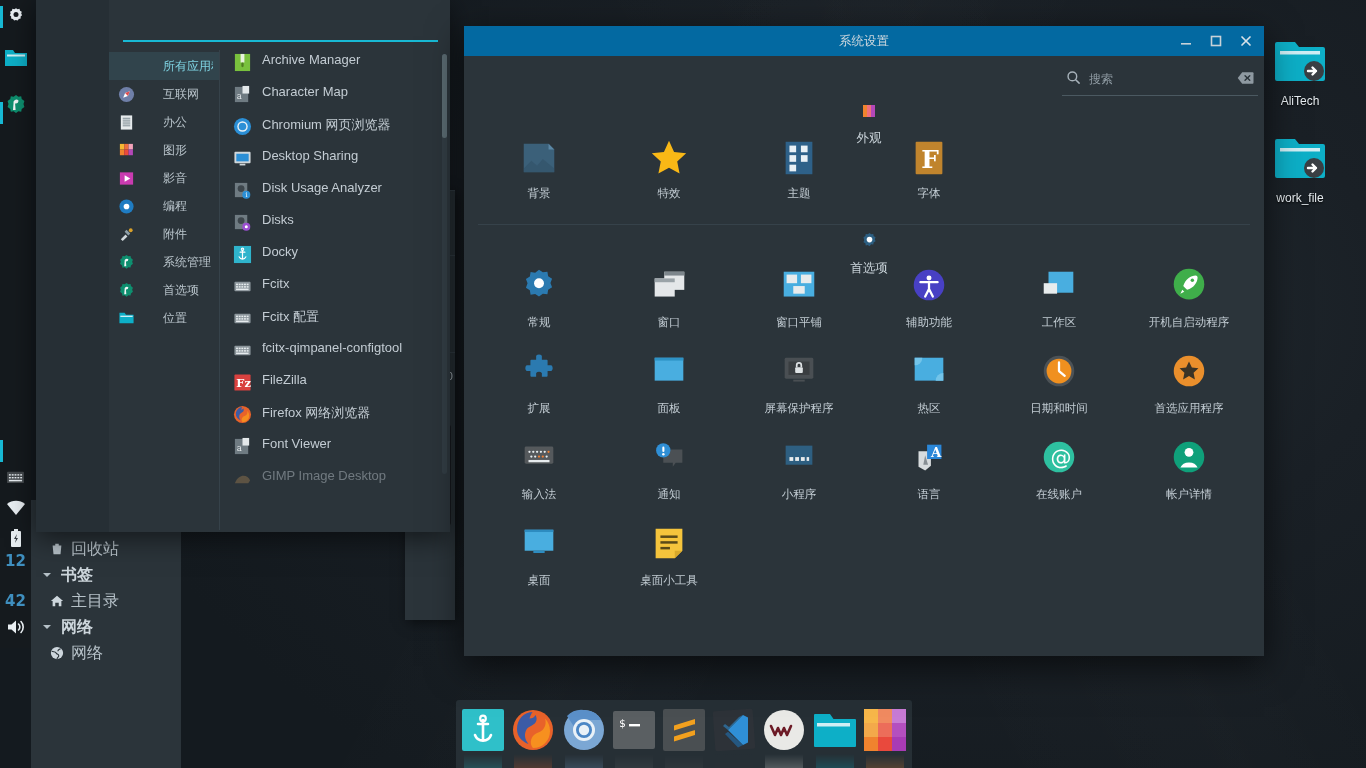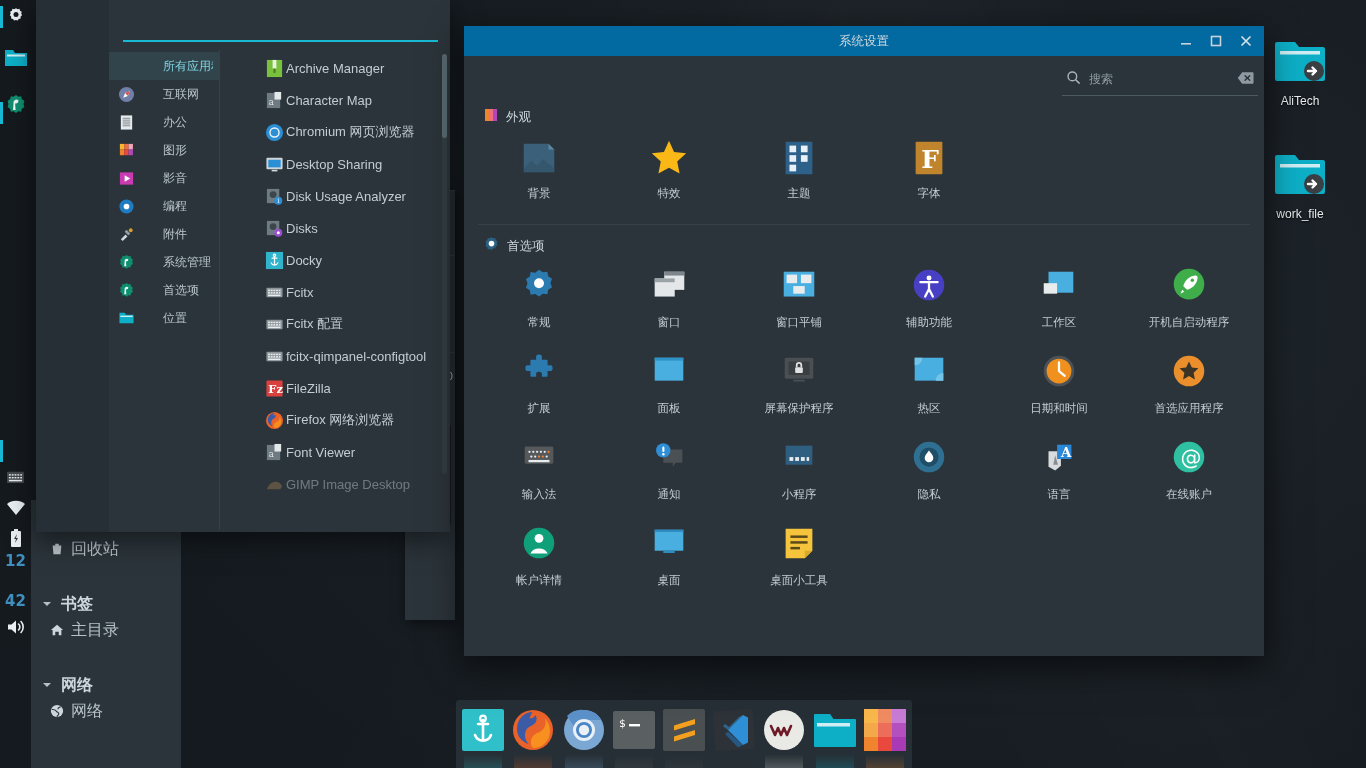--- a/index.html
+++ b/index.html
@@ -68,34 +68,34 @@
     display:flex; align-items:center; gap:7px;
     height:28px; padding:0 6px 0 8px; color:#b9c4cb; font-size:12px;
     cursor:default;
   }
   .cat.active{ background:#31444c; color:#7fd4e3; }
   .cat .ci{width:19px;height:19px;display:flex;align-items:center;justify-content:center;flex:0 0 19px;}
   .cat .cl{white-space:nowrap;overflow:hidden;margin-left:20px;}
   #applist-wrap{flex:1; position:relative; border-left:1px solid #36424a; overflow:hidden;}
   #applist{ padding-top:2px; }
   .app{
-    display:flex; align-items:center; gap:2px;
-    height:32px; padding-left:12px; color:#c3ccd3; font-size:13px; cursor:default;margin-left:32px;
+    display:flex; gap:10px;
+    height:32px; padding-left:12px; color:#c3ccd3; font-size:13px; cursor:default;
   }
   .app .ai{width:20px;height:20px;flex:0 0 20px;display:flex;align-items:center;justify-content:center;}
   #list-scroll{position:absolute;right:3px;top:4px;width:5px;height:84px;background:#596970;border-radius:3px;}
   #list-track{position:absolute;right:3px;top:4px;width:5px;height:420px;background:#323d44;border-radius:3px;}
 
   
   #fm-side{
     position:absolute; left:31px; top:532px; width:150px; height:236px;
     background:#2b343a; z-index:30; padding-top:4px; color:#b6c1c8; font-size:16px;
   }
   .fm-row{display:flex;align-items:center;gap:6px;height:26px;padding-left:18px;}
-  .fm-row.hdr{padding-left:8px;color:#cdd6dc;font-weight:bold;margin-top:29px;}
+  .fm-row.hdr{padding-left:8px;color:#cdd6dc;font-weight:bold;}
   .fm-ico{width:16px;height:16px;display:flex;align-items:center;justify-content:center;flex:0 0 16px;}
   #fm-side-top-strip{position:absolute;left:31px;top:500px;width:150px;height:32px;background:#2b343a;z-index:29;}
 
   
   #hidden-win{
     position:absolute; left:405px; top:190px; width:50px; height:430px;
     background:#2b343a; z-index:20; box-shadow:2px 3px 12px rgba(0,0,0,.5);
   }
   #hidden-win .hw-dark{position:absolute;left:32px;top:235px;width:14px;height:100px;background:#1b1f24;border-radius:2px;}
   #hidden-win .hw-t1{position:absolute;left:32px;top:180px;font-size:11px;color:#b6c1c8;white-space:nowrap;}
@@ -117,21 +117,21 @@
   #ss-btns{ position:absolute; right:6px; top:0; height:30px; display:flex; align-items:center; gap:6px;}
   .wb{width:24px;height:24px;display:flex;align-items:center;justify-content:center;color:#c8d2d8;cursor:default;}
   #ss-toolbar{ height:48px; flex:0 0 48px; position:relative; }
   #ss-search{
     position:absolute; right:6px; top:8px; width:196px; height:32px;
     border-bottom:1px solid #4b5961; display:flex; align-items:center; gap:8px;
     padding:0 4px;
   }
   #ss-search .sph{color:#8f9ba3;font-size:12px;}
   #ss-body{ flex:1; overflow:hidden; padding:0 10px; }
-  .sec-hdr{ display:flex; align-items:center; gap:8px; height:26px; padding-left:10px; }
+  .sec-hdr{ display:flex; align-items:center; gap:8px; height:26px; padding-left:10px;flex-direction:column; }
   .sec-hdr .sh-t{ color:#cbd5db; font-size:12.5px; }
   .sec-div{height:1px;background:#36424a;margin:8px 4px 0 4px;}
   .grid{ display:grid; grid-template-columns:repeat(6,1fr); }
   .cell{ height:86px; display:flex; flex-direction:column; align-items:center; justify-content:flex-start; padding-top:6px; cursor:default;}
   .cell .gi{ width:44px;height:44px; display:flex; align-items:center; justify-content:center;}
   .cell .gl{ margin-top:6px; font-size:11.5px; color:#c2ccd3; white-space:nowrap;}
 
   
   .deskicon{ position:absolute; width:92px; text-align:center; z-index:10; }
   .deskicon .dl{ margin-top:2px; font-size:12px; color:#e6ecf0; text-shadow:0 1px 2px #000;}
@@ -154,21 +154,21 @@
 
 <div class="deskicon" style="left:1254px;top:36px;">
   <svg width="54" height="52" viewBox="0 0 54 52">
     <path d="M4 6h18l4 5h24a2 2 0 0 1 2 2v30a2 2 0 0 1-2 2H4a2 2 0 0 1-2-2V8a2 2 0 0 1 2-2z" fill="#0dafc7"></path>
     <rect x="7" y="15" width="40" height="3.5" fill="#cfeef4"></rect>
     <circle cx="41" cy="35" r="10" fill="#3a3f44"></circle>
     <path d="M35 35h8m0 0-3.5-3.5M43 35l-3.5 3.5" stroke="#fff" stroke-width="2.4" fill="none" stroke-linecap="round" stroke-linejoin="round"></path>
   </svg>
   <div class="dl">AliTech</div>
 </div>
-<div class="deskicon" style="left:1254px;top:149px;">
+<div class="deskicon" style="left:1254px;top:133px;">
   <svg width="54" height="52" viewBox="0 0 54 52">
     <path d="M4 6h18l4 5h24a2 2 0 0 1 2 2v30a2 2 0 0 1-2 2H4a2 2 0 0 1-2-2V8a2 2 0 0 1 2-2z" fill="#0dafc7"></path>
     <rect x="7" y="15" width="40" height="3.5" fill="#cfeef4"></rect>
     <circle cx="41" cy="35" r="10" fill="#3a3f44"></circle>
     <path d="M35 35h8m0 0-3.5-3.5M43 35l-3.5 3.5" stroke="#fff" stroke-width="2.4" fill="none" stroke-linecap="round" stroke-linejoin="round"></path>
   </svg>
   <div class="dl">work_file</div>
 </div>
 
 <div id="fm-side-top-strip"></div>
@@ -851,30 +851,20 @@
                 <rect x="24" y="20" width="4" height="4"></rect>
                 <rect x="30" y="20" width="2.6" height="4"></rect>
               </g>
             </svg>
         </span>
         <span class="gl">小程序</span>
       </div>
       <div class="cell">
         <span class="gi">
           <svg width="42" height="42" viewBox="0 0 44 44">
-              <circle cx="22" cy="20" r="16" fill="#2f6f92"></circle>
-              <circle cx="22" cy="20" r="10" fill="#1f4e69"></circle>
-              <path d="M22 13c3 4 4.5 5.5 4.5 8A4.5 4.5 0 0 1 17.5 21c0-2.5 1.5-4 4.5-8z" fill="#fff"></path>
-            </svg>
-        </span>
-        <span class="gl">隐私</span>
-      </div>
-      <div class="cell">
-        <span class="gi">
-          <svg width="42" height="42" viewBox="0 0 44 44">
               <path d="M11 14h13v15l-6 5-7-4z" fill="#d8dcde"></path>
               <path d="M18 18l3 10h-5z" fill="#888f94"></path>
               <rect x="20" y="7" width="15" height="15" fill="#2b87d8"></rect>
               <text x="24" y="20" font-size="14" font-weight="bold" fill="#fff" font-family="DejaVu Serif, serif">A</text>
             </svg>
         </span>
         <span class="gl">语言</span>
       </div>
       <div class="cell">
         <span class="gi">

